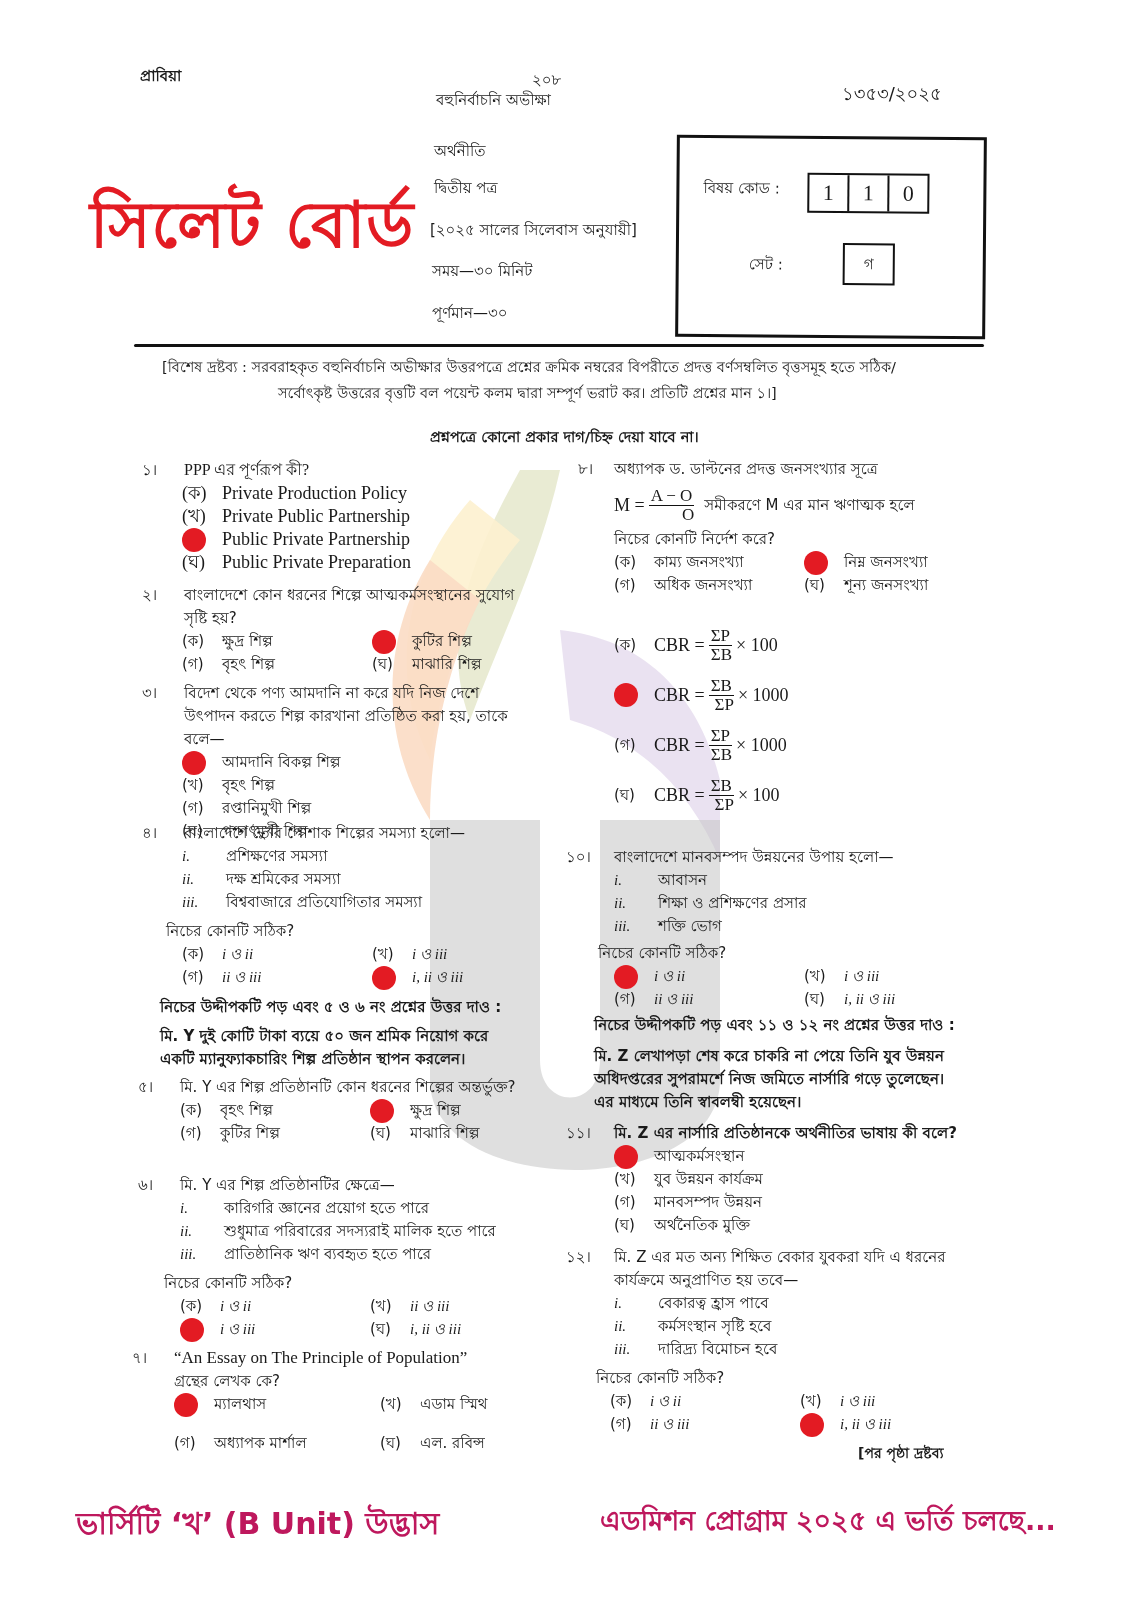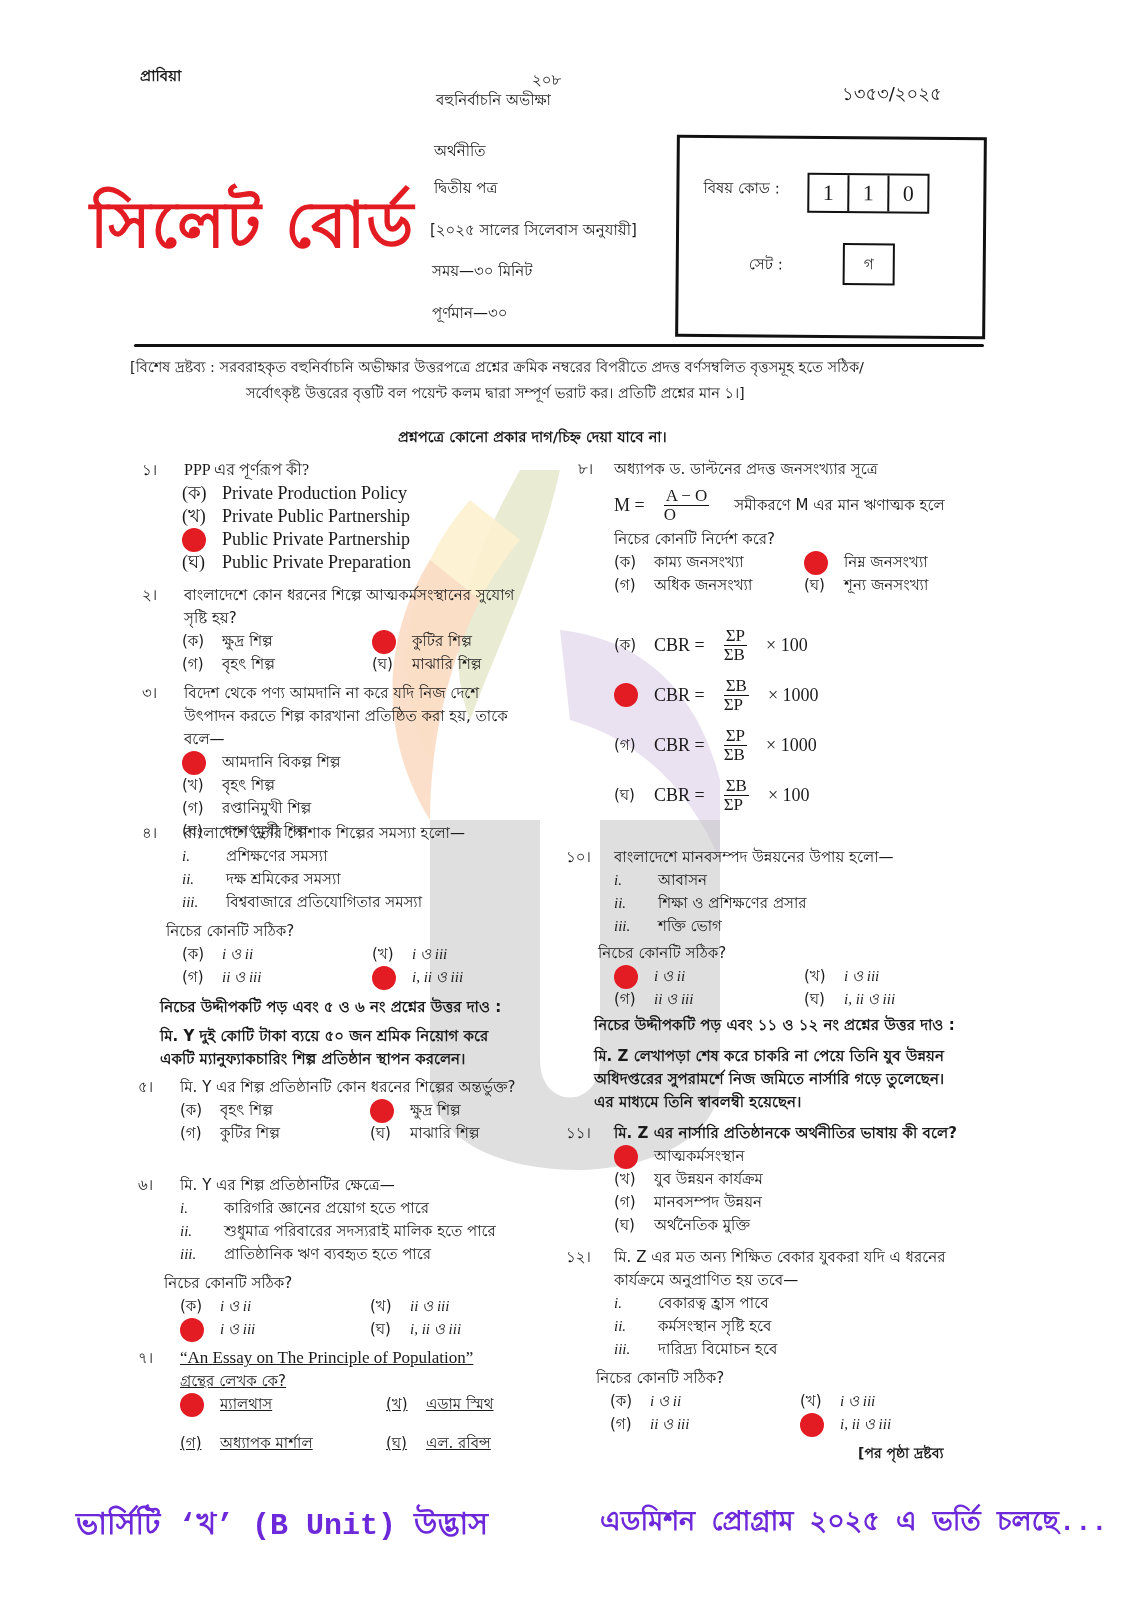--- a/index.html
+++ b/index.html
@@ -15,33 +15,33 @@
   .board-title { font-size: 64px; font-weight: bold; color: #e31b23; letter-spacing: 1px; font-family: "DejaVu Sans", sans-serif; }
   .code-box {
     position: absolute; left: 676px; top: 136px; width: 304px; height: 196px;
     border: 3px solid #111; transform: rotate(0.5deg);
   }
   .digits { position: absolute; display: flex; border: 2.5px solid #111; }
   .digits span { width: 38px; height: 36px; border-right: 2px solid #111; display: flex; align-items: center; justify-content: center; font-family: "Liberation Serif", serif; font-size: 22px; }
   .digits span:last-child { border-right: none; }
   .set-box { position: absolute; width: 48px; height: 38px; border: 2.5px solid #111; display: flex; align-items: center; justify-content: center; font-size: 15px; }
   .rule { position: absolute; left: 134px; top: 344px; width: 850px; height: 3px; background: #111; border-radius: 2px; }
-  .note { font-size: 14.5px; line-height: 26px; }
+  .note { font-size: 14.5px; line-height: 26px; margin-left: 32px; }
   .q { position: absolute; font-size: 15px; line-height: 23px; }
   .qnum { display: inline-block; width: 42px; }
   .opt { display: flex; align-items: center; height: 23px; }
   .olbl { display: inline-block; width: 40px; }
   .bubble { display: inline-block; width: 24px; height: 24px; border-radius: 50%; background: #e31b23; margin-right: 16px; vertical-align: middle; }
   .grid2 { display: grid; grid-template-columns: 190px 200px; }
   .roman { display: inline-block; width: 44px; font-style: italic; font-family: "Liberation Serif", serif; }
   .it { font-style: italic; font-family: "Liberation Serif", serif; }
-  .frac { display: inline-flex; flex-direction: column; align-items: flex-start; vertical-align: middle; font-family: "Liberation Serif", serif; font-size: 17px; line-height: 18px; margin: 0 19px; }
+  .frac { display: inline-flex; flex-direction: column; align-items: flex-end; vertical-align: middle; font-family: "Liberation Serif", serif; font-size: 17px; line-height: 18px; margin: 0 4px; }
   .frac .num { border-bottom: 1.5px solid #111; padding: 0 2px; }
   .formula { font-family: "Liberation Serif", serif; font-size: 18px; }
-  .footer { position: absolute; top: 1500px; font-size: 30px; font-weight: bold; color: #6d28d9; font-family: Liberation Mono, monospace; }
+  .footer { position: absolute; top: 1500px; font-size: 30px; font-weight: bold; color: #be185d; }
 </style>
 </head>
 <body>
 
 <svg class="watermark" width="1131" height="1600" viewBox="0 0 1131 1600">
   <path d="M520 470 C470 560 440 640 470 720 C500 640 540 560 560 470 Z" fill="#e3e6c8" opacity="0.8"></path>
   <path d="M470 500 C400 580 390 680 430 760 C440 680 470 600 520 540 Z" fill="#fdf1cf" opacity="0.9"></path>
   <path d="M430 560 C380 640 380 740 430 820 C430 740 450 660 480 600 Z" fill="#fbdcc4" opacity="0.9"></path>
   <path d="M560 630 C650 640 700 700 720 780 L720 860 C690 790 640 740 570 720 Z" fill="#e8dff0" opacity="0.9"></path>
   <path d="M430 820 L540 820 L540 1060 C540 1110 600 1110 600 1060 L600 820 L720 820 L720 1080 C720 1200 430 1200 430 1080 Z" fill="#c4c4c4" opacity="0.55"></path>
@@ -249,21 +249,21 @@
           <span class="bubble"></span>
           <span class="it">i ও iii</span>
         </div>
       <div class="opt">
           <span class="olbl">(ঘ)</span>
           <span class="it">i, ii ও iii</span>
         </div>
     </div>
   </div>
 
-  <div class="q" style="left:138px;top:1346px;width:400px;text-decoration:underline;">
+  <div class="q" style="left:132px;top:1346px;width:400px;">
     <div><span class="qnum">৭।</span><span class="serif" style="font-size:17px;">“An Essay on The Principle of Population”</span></div>
     <div style="margin-left:42px;">গ্রন্থের লেখক কে?</div>
     <div class="grid2" style="margin-left:42px;gap:16px;">
       <div class="opt">
           <span class="bubble"></span>
           <span>ম্যালথাস</span>
         </div>
       <div class="opt">
           <span class="olbl">(খ)</span>
           <span>এডাম স্মিথ</span>

